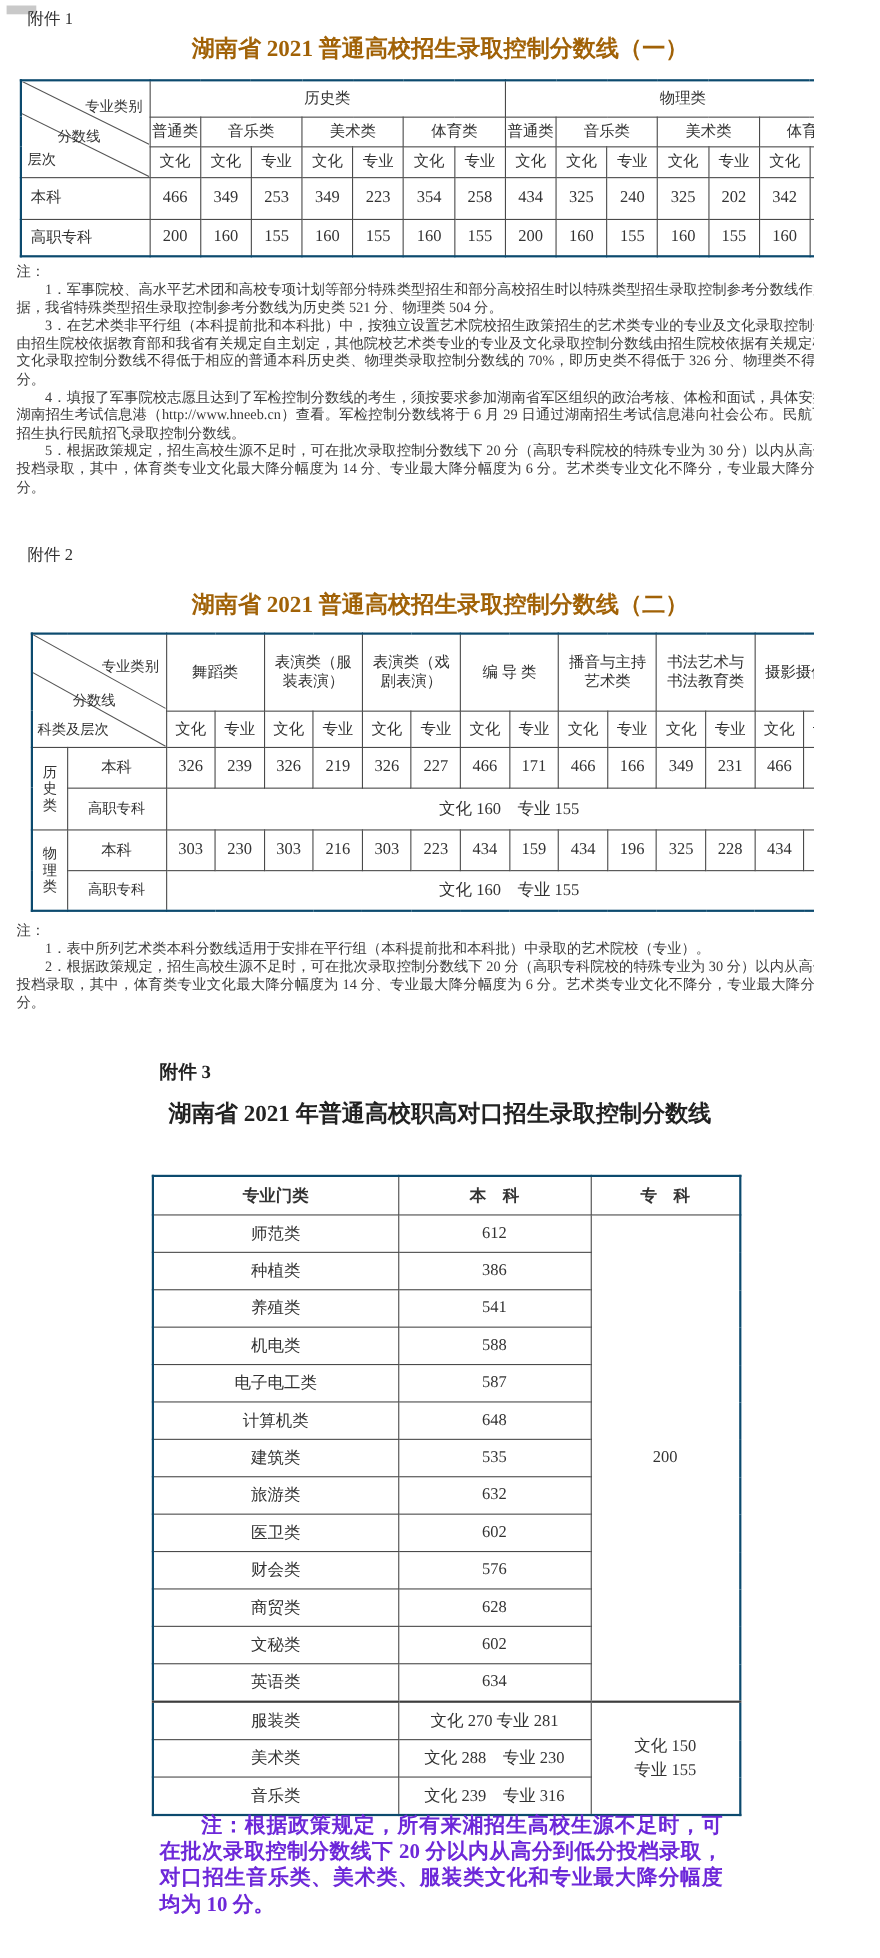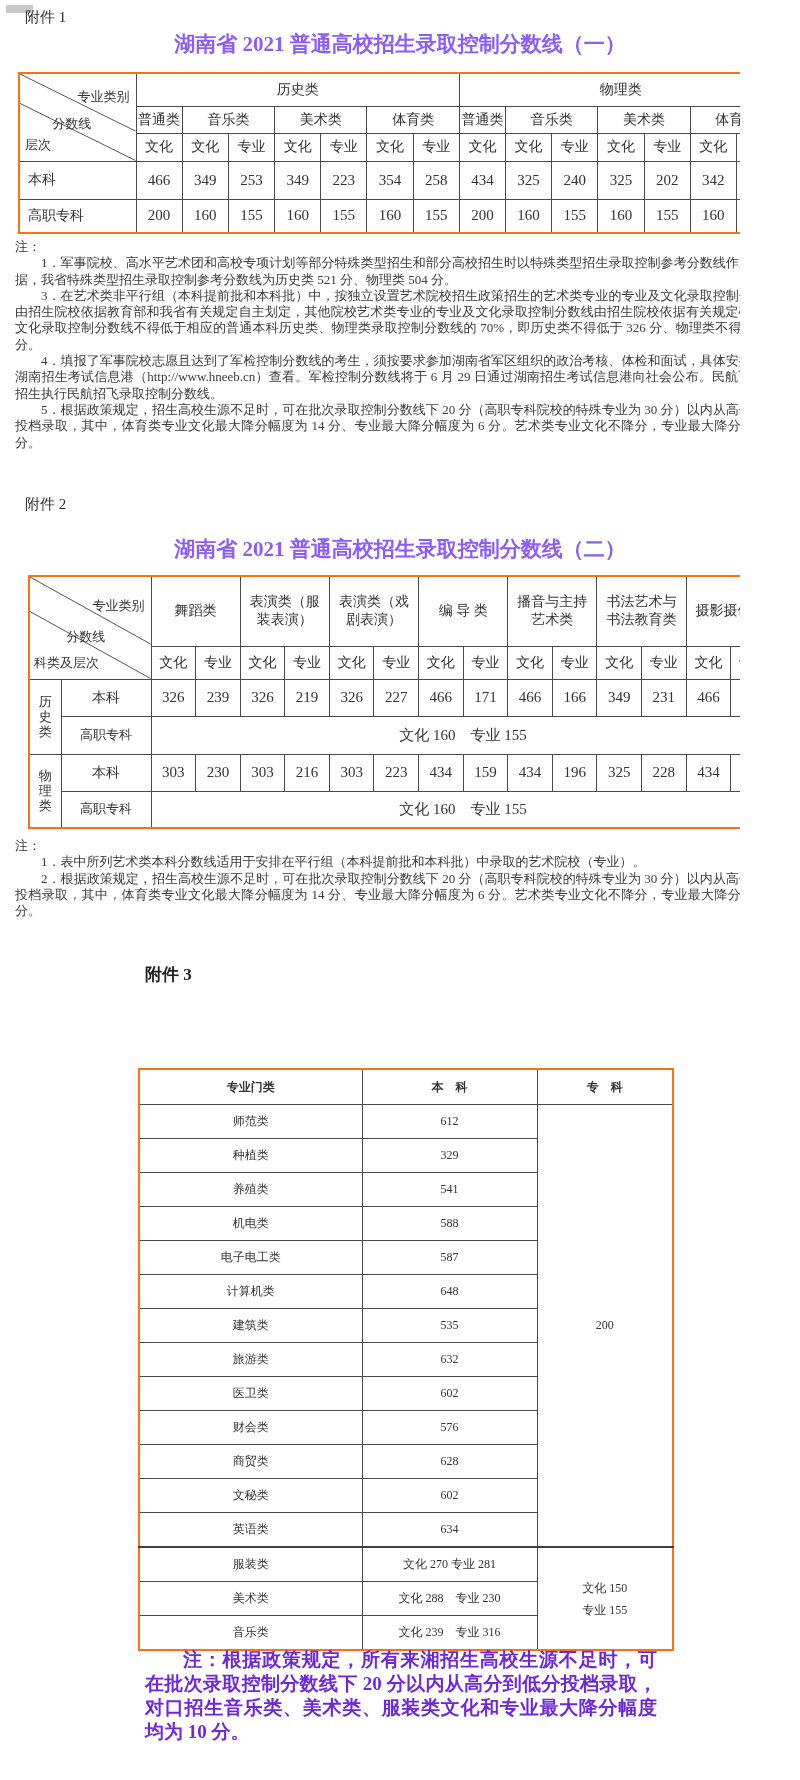--- a/index.html
+++ b/index.html
@@ -5,26 +5,26 @@
   html,body{margin:0;padding:0;background:#fff;}
   .doc{
     position:relative;width:740px;height:1780px;background:#ffffff;
     color:#333;font-family:"Liberation Serif", serif;overflow:hidden;
   }
   .artifact{position:absolute;background:#c9c9c9;}
   .artifact.left{left:6px;top:5px;width:27px;height:8px;}
   .artifact.right{left:777px;top:3px;width:23px;height:10px;}
 
   .atch-label{position:absolute;left:25px;font-size:15px;color:#2e2e2e;}
-  .doc-title{position:absolute;left:0;width:800px;text-align:center;font-weight:bold;font-size:21px;color:#8b5cf6;}
+  .doc-title{position:absolute;left:0;width:800px;text-align:center;font-weight:bold;font-size:21px;color:#a16207;}
 
   table{border-collapse:collapse;table-layout:fixed;}
   td{border:1px solid #4a4a4a;text-align:center;vertical-align:middle;
      font-size:14px;color:#333;padding:0;overflow:hidden;}
-  .t-outer{border:2px solid #f97316;}
+  .t-outer{border:2px solid #0c4a6e;}
   .num{font-size:15px;}
 
   
   .t1-wrap{position:absolute;left:18px;top:72px;}
   .t1{width:764px;}
   
   .t2-wrap{position:absolute;left:28px;top:575px;}
   .t2{width:747px;}
   .vlabel{font-size:13px;line-height:15px;word-break:break-all;padding:0 4px;}
 
@@ -43,21 +43,21 @@
   
   .notes{position:absolute;left:15px;width:776px;font-size:13px;line-height:16.3px;color:#3a3a3a;text-align:justify;}
   .notes p{margin:0;text-indent:2em;}
   .notes p.note-head{text-indent:0;}
 
   
   .a3-label{position:absolute;left:145px;font-size:17px;font-weight:bold;color:#222;}
   .a3-title{position:absolute;left:120px;width:560px;text-align:center;font-size:21px;font-weight:bold;color:#222;}
   .t3-wrap{position:absolute;left:138px;top:1068px;}
   .t3{width:534px;}
-  .t3 td{height:33px;font-size:12px;}
+  .t3 td{height:33px;font-size:15px;}
   .t3 tr.head td{height:34px;font-weight:bold;}
   .t3 tr.sep td{border-top:2px solid #3d3d3d;}
   .t3 .two-line div{line-height:22px;}
   .note3{position:absolute;left:145px;top:1648px;width:512px;font-size:19px;line-height:24px;color:#6d28d9;text-align:justify;}
   .note3 p{margin:0;text-indent:2em;font-weight:bold;}
 </style>
 </head>
 <body>
 
 <div class="doc">
@@ -252,20 +252,21 @@
       </table>
   </div>
 
   <div class="notes" style="top:838px;">
     <p class="note-head">注：</p>
     <p>1．表中所列艺术类本科分数线适用于安排在平行组（本科提前批和本科批）中录取的艺术院校（专业）。</p>
     <p>2．根据政策规定，招生高校生源不足时，可在批次录取控制分数线下 20 分（高职专科院校的特殊专业为 30 分）以内从高分到低分投档录取，其中，体育类专业文化最大降分幅度为 14 分、专业最大降分幅度为 6 分。艺术类专业文化不降分，专业最大降分幅度为 6 分。</p>
   </div>
 
   <div class="a3-label" style="top:963px;text-align:right;">附件 3</div>
+  <div class="a3-title" style="top:998px;">湖南省 2021 年普通高校职高对口招生录取控制分数线</div>
 
   <div class="t3-wrap">
     <table class="t3 t-outer">
       <colgroup>
           <col style="width:223px">
           <col style="width:175px">
           <col style="width:136px">
         </colgroup>
       <tbody>
           <tr class="head">
@@ -273,21 +274,21 @@
         <td>本　科</td>
         <td>专　科</td>
       </tr>
       <tr>
         <td>师范类</td>
         <td class="num">612</td>
         <td class="num" rowspan="13">200</td>
       </tr>
       <tr>
             <td>种植类</td>
-            <td class="num">329</td>
+            <td class="num">386</td>
           </tr>
       <tr>
             <td>养殖类</td>
             <td class="num">541</td>
           </tr>
       <tr>
             <td>机电类</td>
             <td class="num">588</td>
           </tr>
       <tr>

